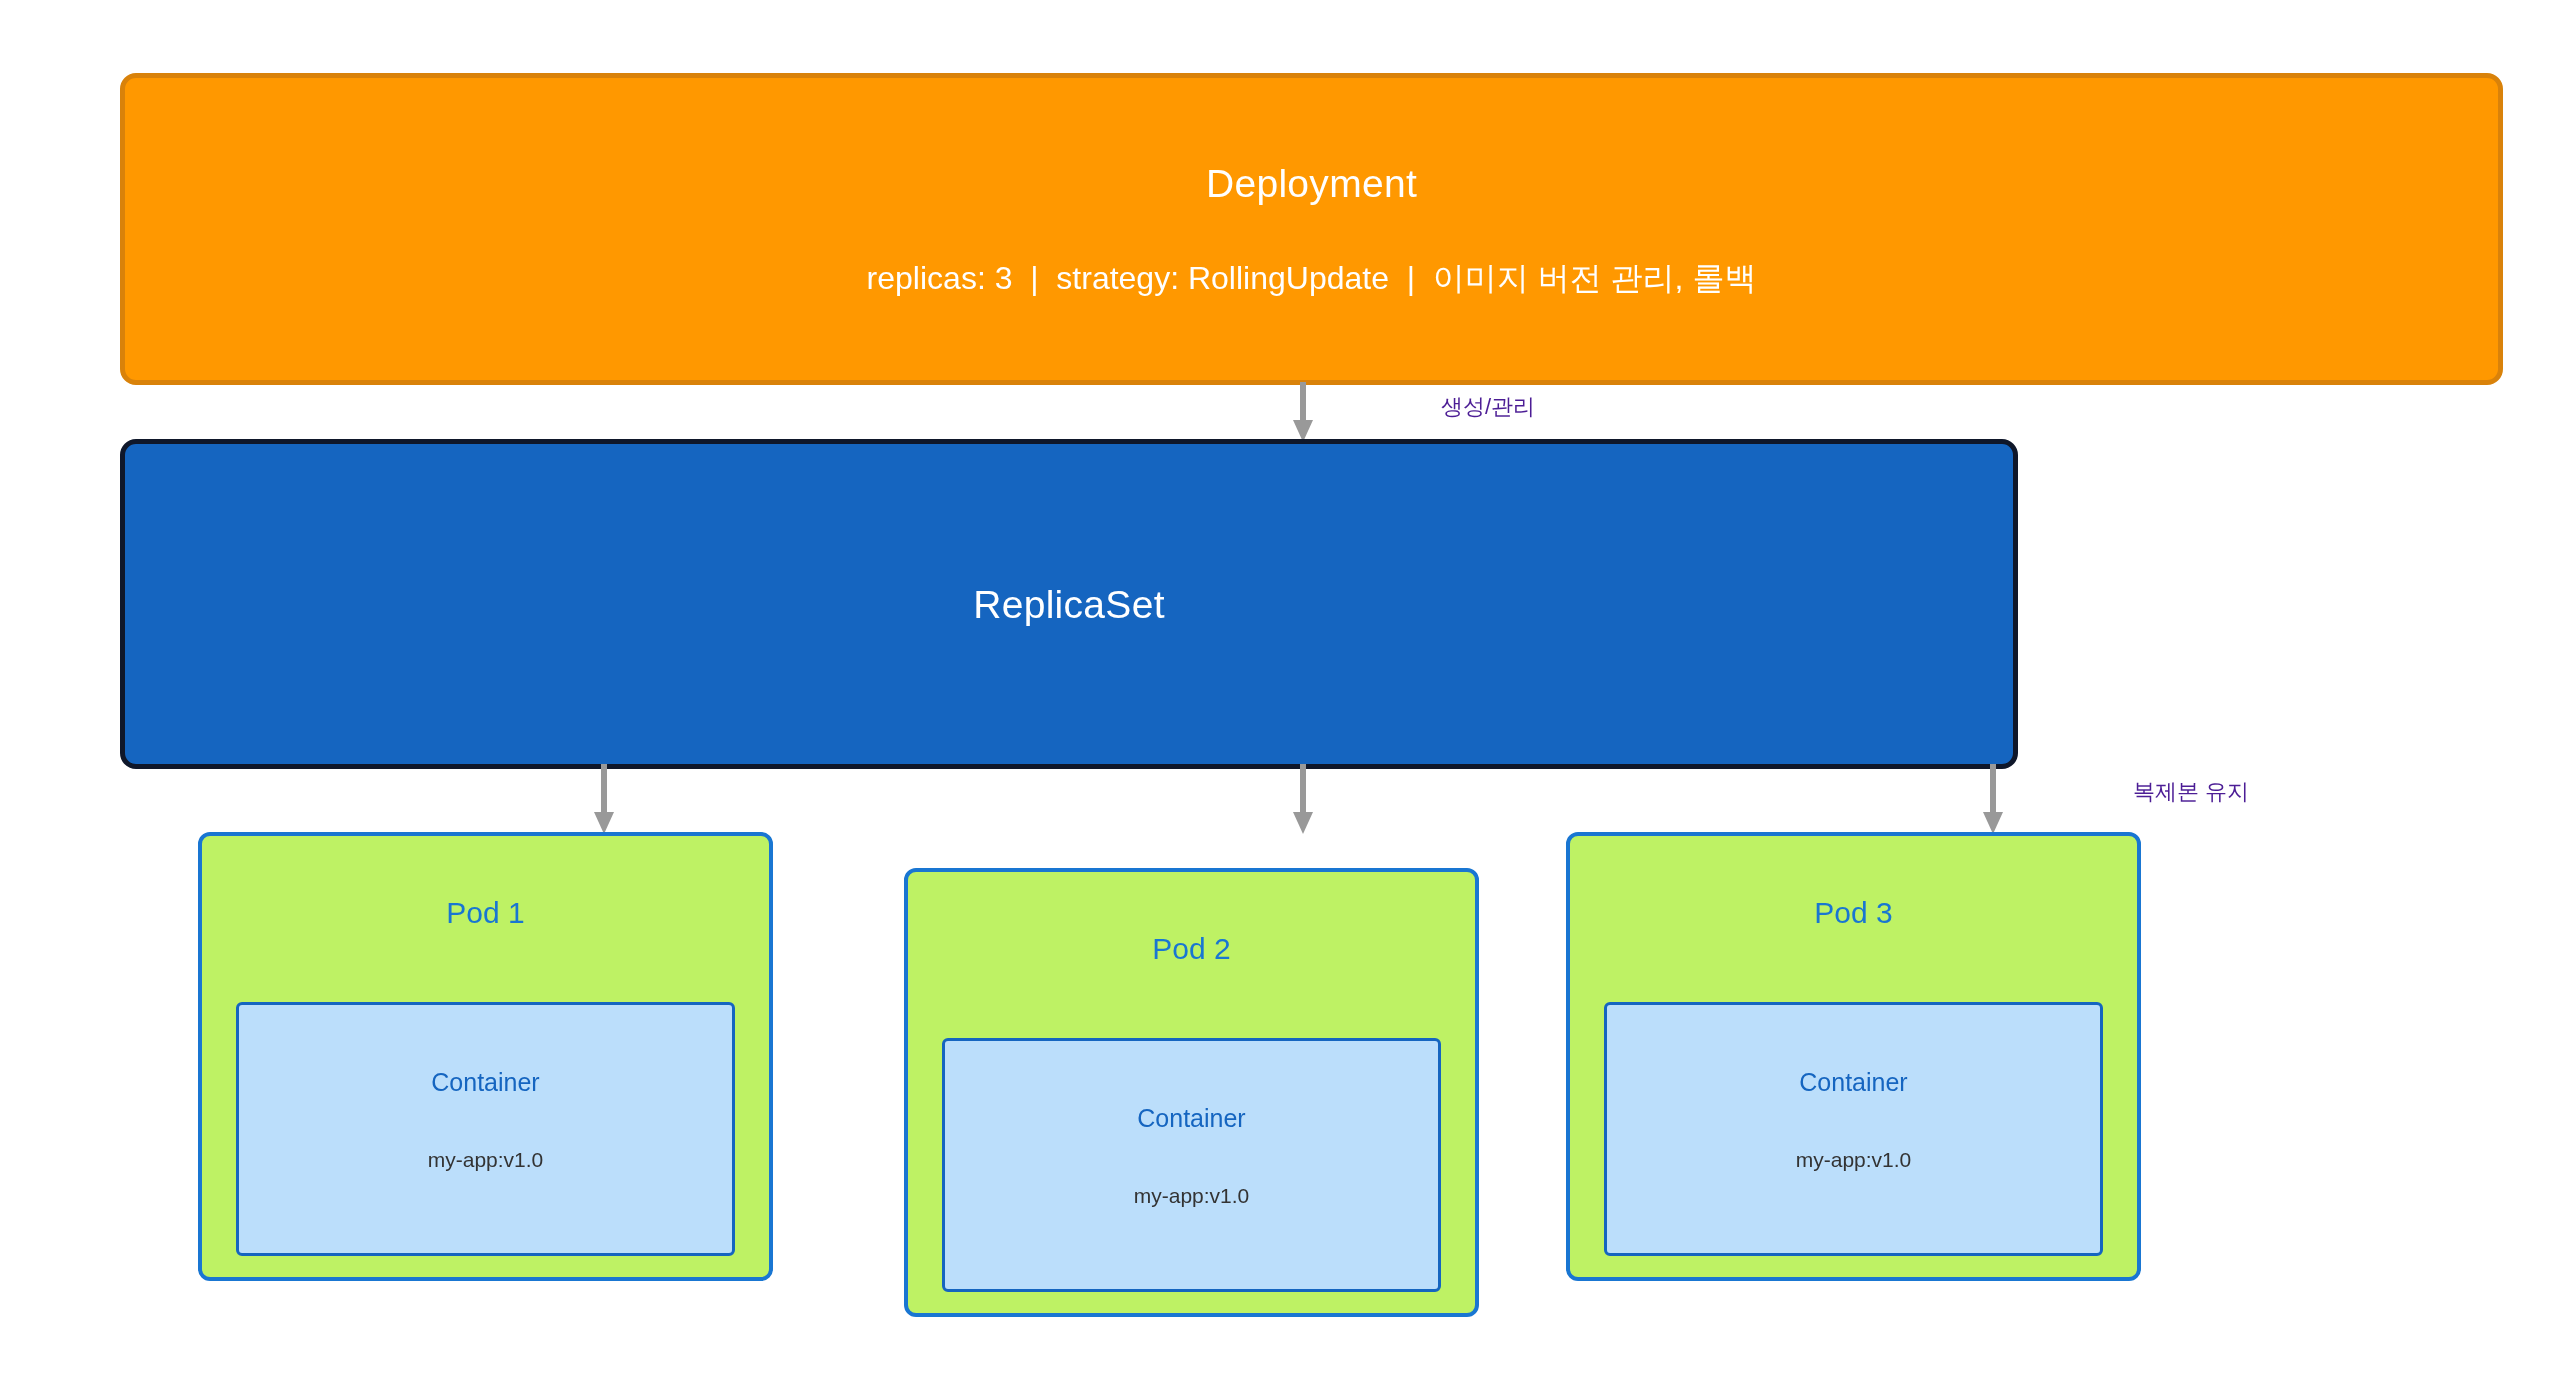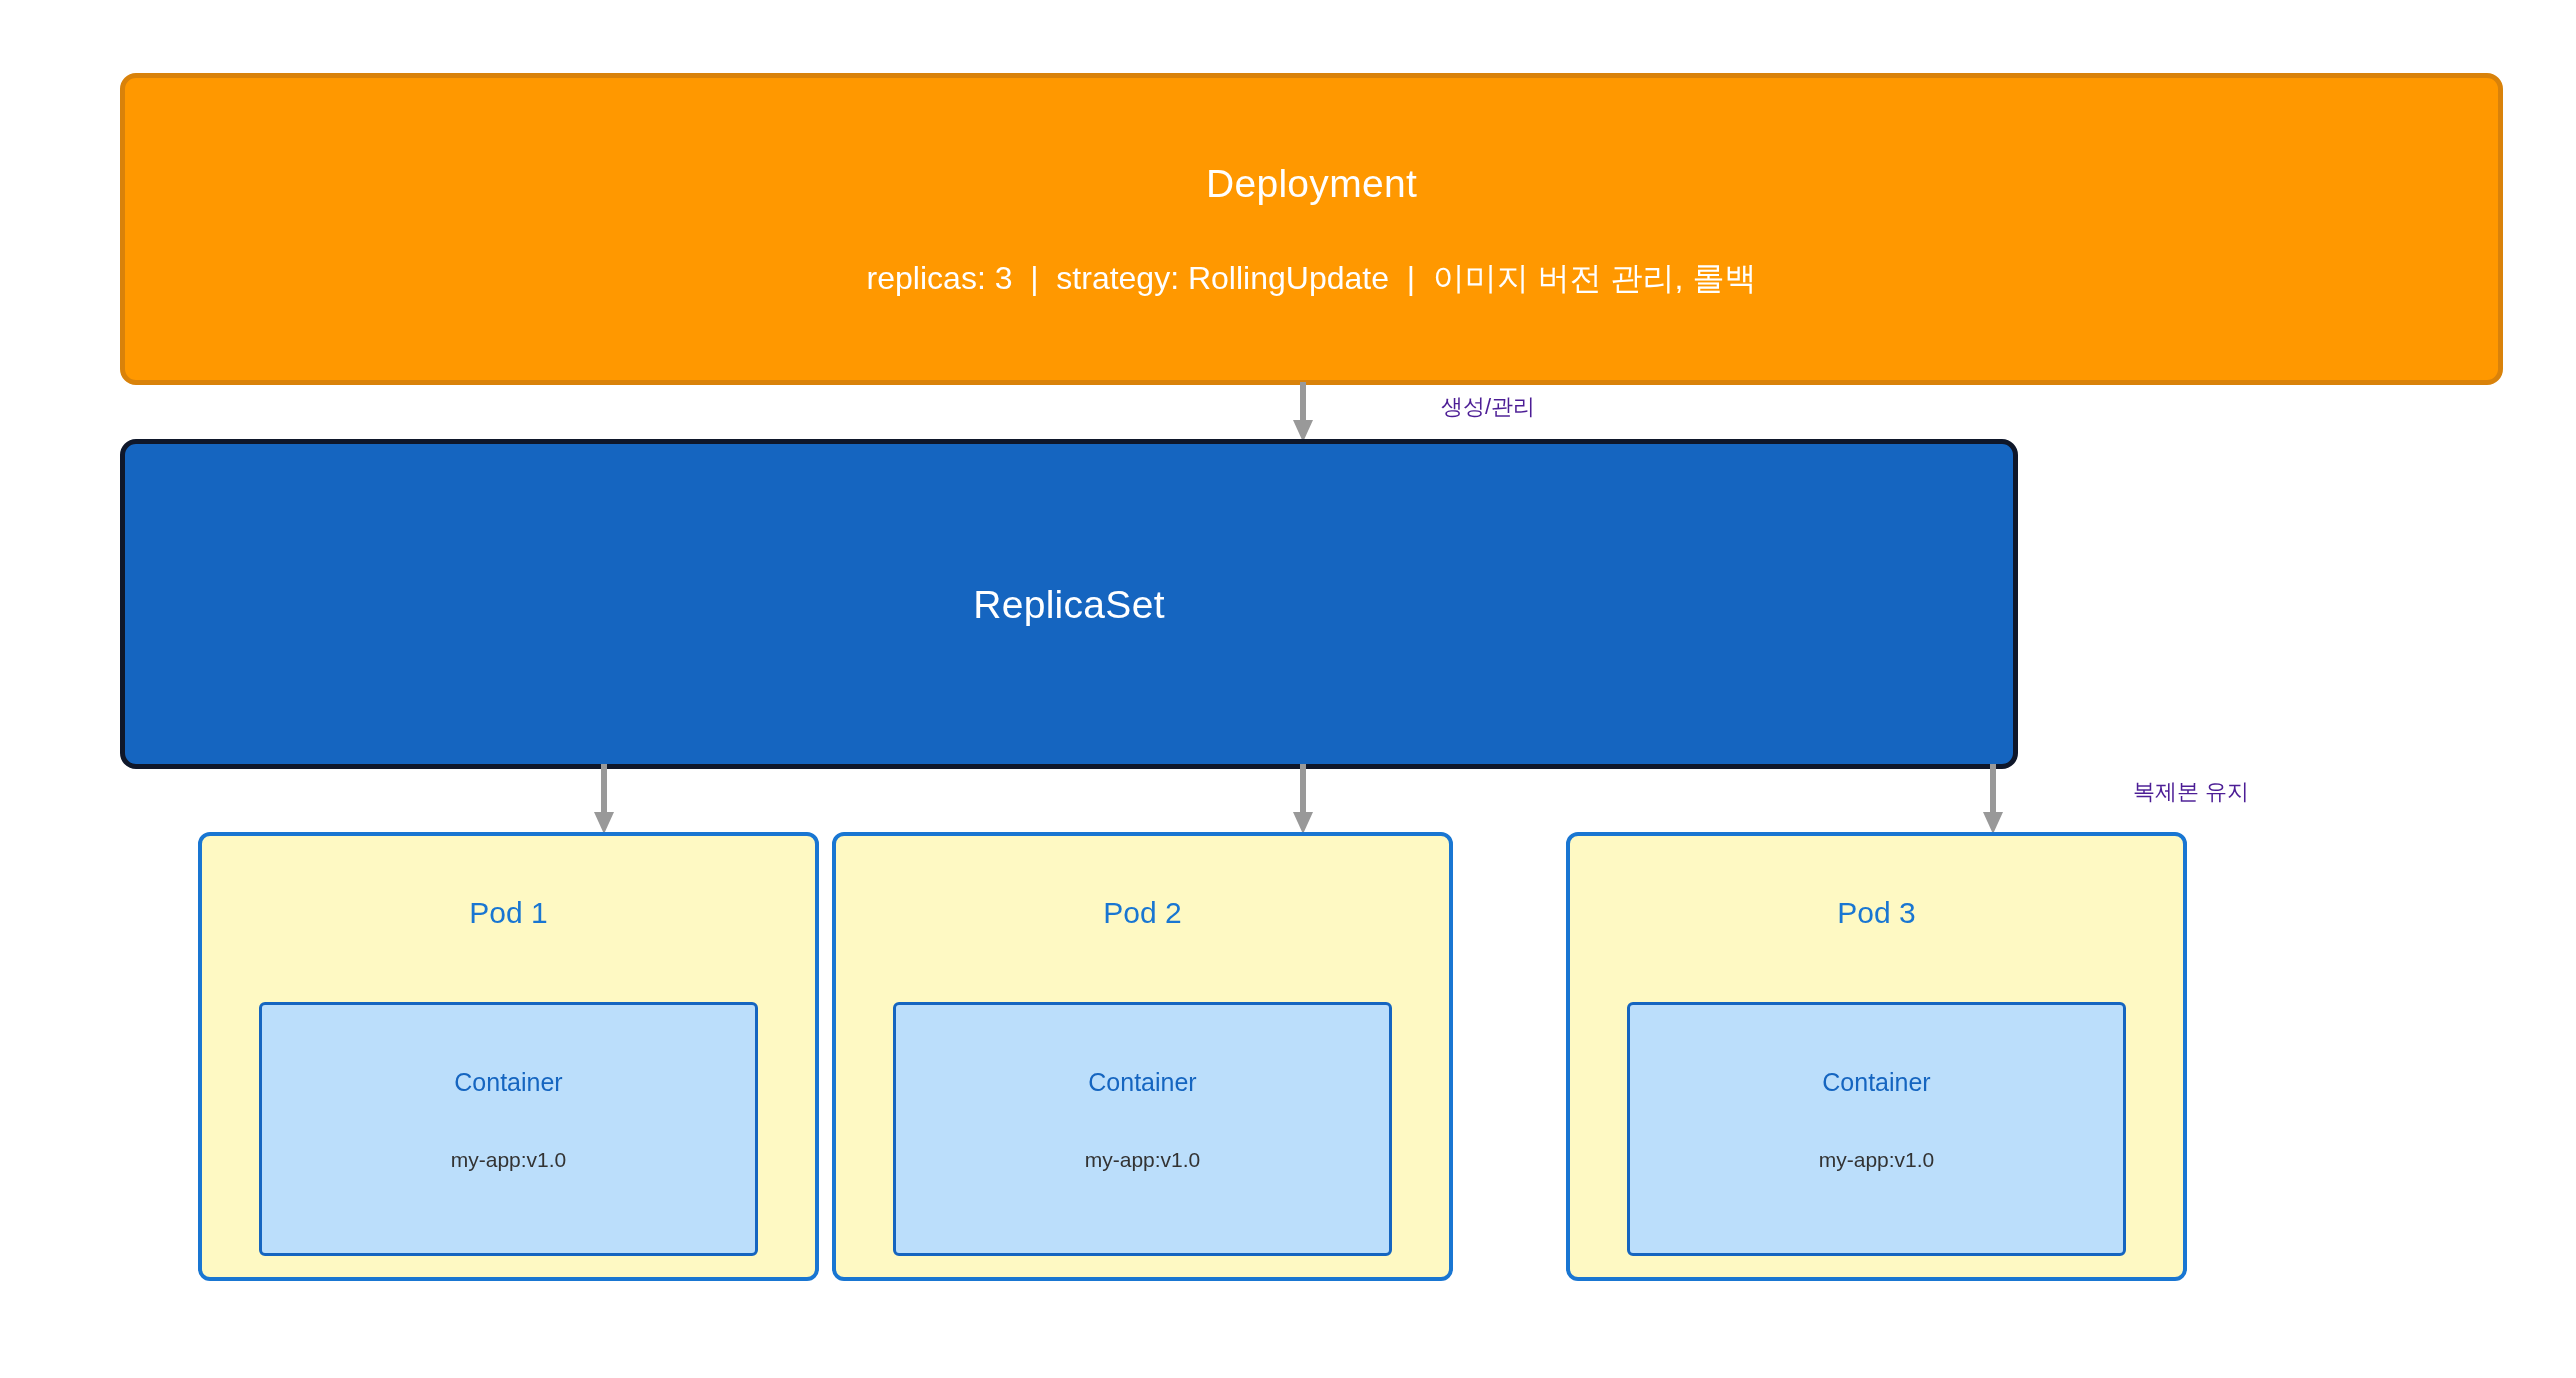--- a/index.html
+++ b/index.html
@@ -107,31 +107,31 @@
     white-space: nowrap;
   }
   .arrow-label-create { left: 1441px; top: 396px; }
   .arrow-label-replicas { left: 2117px; top: 781px; margin-left: 16px; }
 
   
   .pod-box {
     position: absolute;
     box-sizing: border-box;
     top: 832px;
-    width: 621px;
+    width: 575px;
     height: 449px;
-    background: #fef9c3;
+    background: #bef264;
     border: 4px solid #1976d2;
     border-radius: 12px;
     display: flex;
     flex-direction: column;
     align-items: center;
   }
   .pod-1 { left: 198px; }
-  .pod-2 { left: 832px; }
+  .pod-2 { left: 904px; margin-top: 36px; }
   .pod-3 { left: 1566px; }
 
   .pod-title {
     color: #1976d2;
     font-size: 30px;
     font-weight: 400;
     line-height: 1;
     margin-top: 62px;
   }
 

